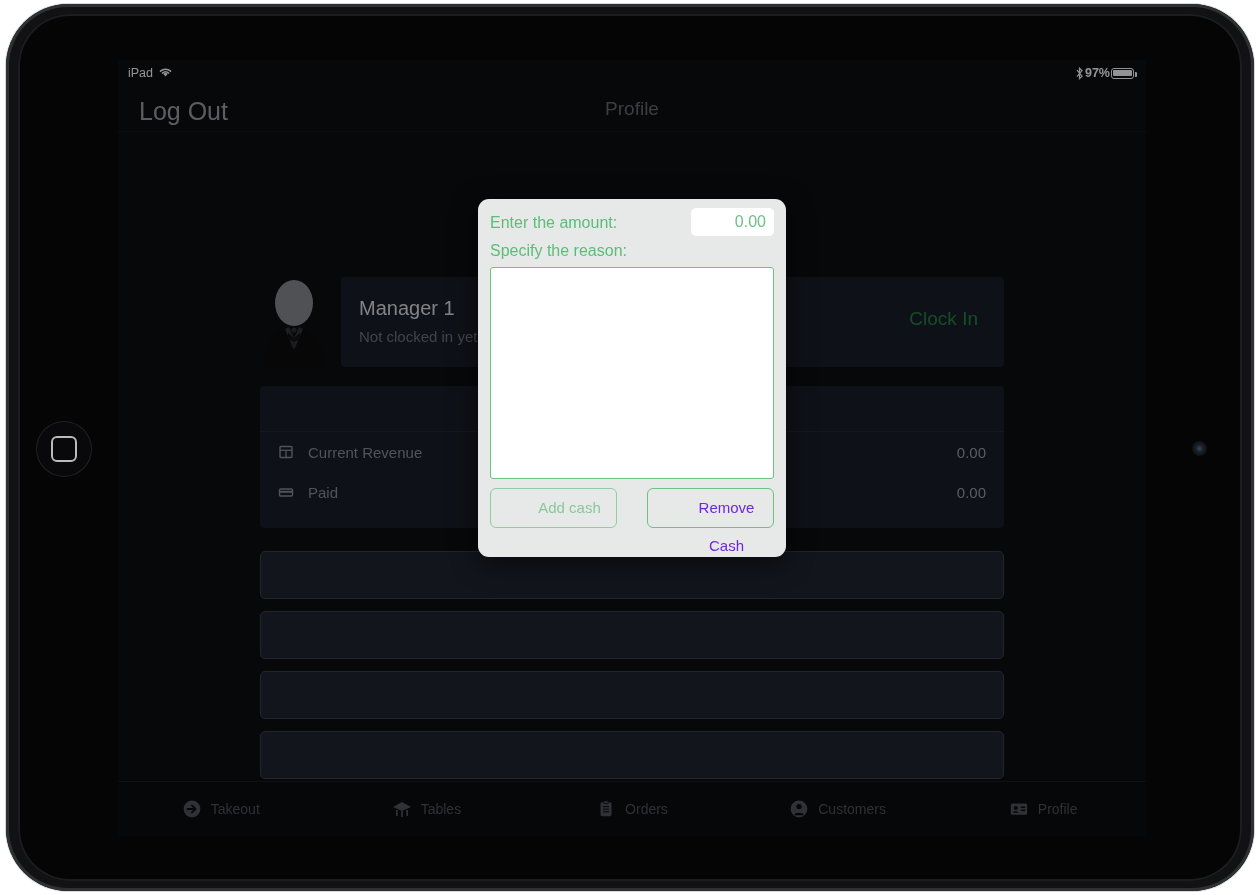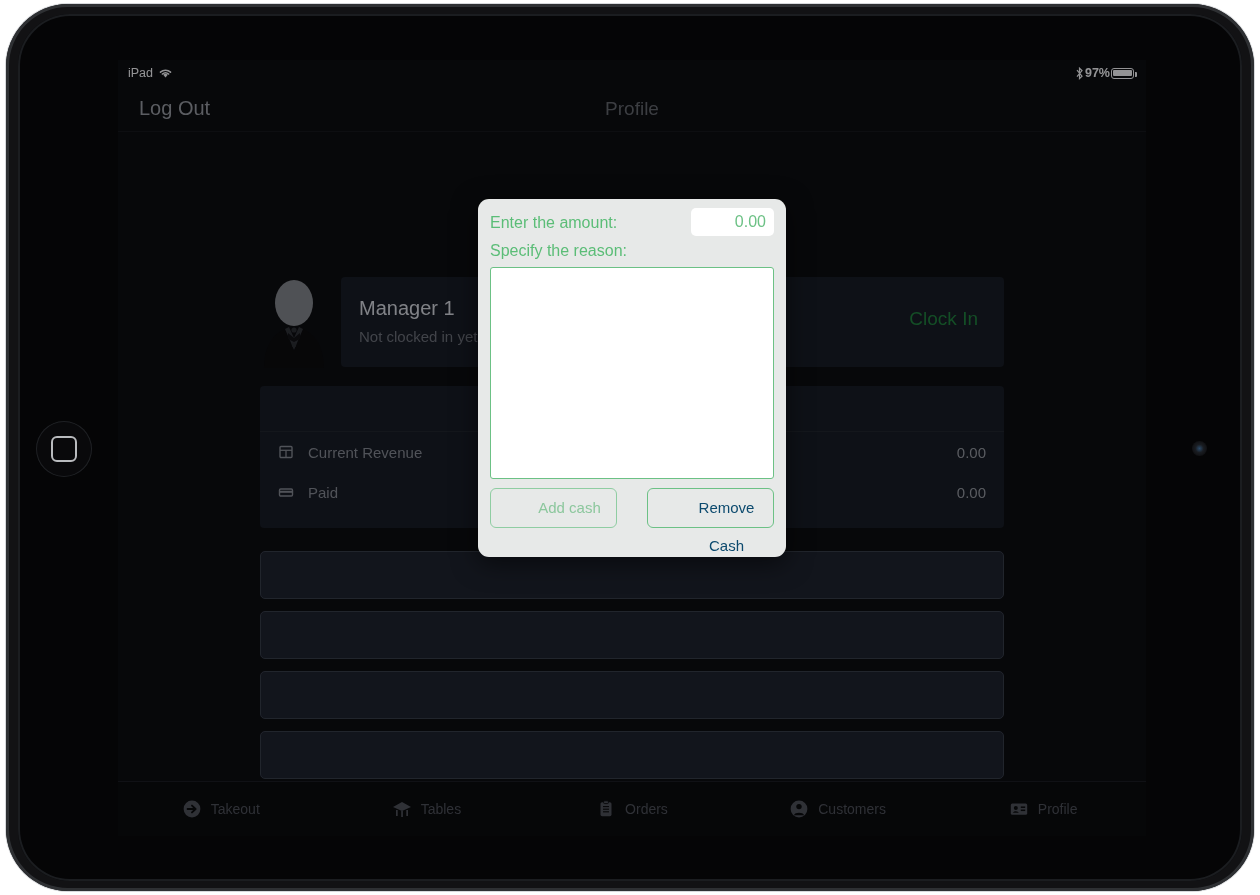--- a/index.html
+++ b/index.html
@@ -58,42 +58,42 @@
     overflow: hidden;
   }
 
   
   .statusbar {
     position: relative; height: 26px;
     background: #0c0d11;
     color: #e6e7ea;
     font-size: 12.5px;
   }
-  .sb-left { position: absolute; left: 10px; top: 6px; display: flex; align-items: center; gap: 5px; }
+  .sb-left { position: absolute; left: 10px; top: 6px; display: flex; gap: 5px; }
   .sb-center { position: absolute; left: 0; right: 0; top: 6px; text-align: center; font-weight: bold; font-size: 12.5px; margin-top: 44px; }
   .sb-right { position: absolute; right: 12px; top: 6px; display: flex; align-items: center; gap: 1px; font-weight: bold; font-size: 12.5px;}
   .battery {
     width: 23px; height: 11px; border: 1.4px solid #e6e7ea; border-radius: 3px;
     position: relative; display:inline-block;
   }
   .battery::after {
     content:""; position:absolute; right:-3.5px; top:3px; width:2px; height:5px;
     background:#e6e7ea; border-radius:0 1px 1px 0;
   }
   .battery > i { position:absolute; left:1.4px; top:1.4px; bottom:1.4px; width:88%; background:#e6e7ea; border-radius:1px; display:block;}
 
   
   .navbar {
     position: relative; height: 46px;
     background: #0c0d11;
     border-bottom: 1px solid #15171c;
   }
   .nav-logout {
     position:absolute; left: 21px; top: 11px;
-    color:#8f9299; font-size: 20px;
+    color:#8f9299; font-size: 25px;
   }
   .nav-title {
     position:absolute; left:0; right:0; top:12px; text-align:center;
     color:#5e6168; font-size: 19px;
   }
 
   
   .content { position: relative; height: 704px; background:#0c0d11; }
   .avatar {
     position:absolute; left: 143px; top: 144px; width: 66px; height: 92px;
@@ -183,21 +183,21 @@
     line-height: 28px; padding-right: 8px;
   }
   .lbl-reason { color:#5bbd77; font-size: 16px; line-height: 26px; display:block; }
   .reason-box {
     margin-top: 3px; width: 100%; height: 212px;
     background:#fff; border: 1px solid #6cc185; border-radius: 3px;
   }
   .btn-row { display:flex; gap: 30px; margin-top: 9px; }
   .btn {
     border: 1px solid #6cc185; border-radius: 6px;
-    background:#e7e9e8; color:#0c4a6e;
+    background:#e7e9e8; color:#6d28d9;
     font-size: 15px; text-align:center; line-height: 38px; height: 40px;
   }
   .btn.half { flex: 1; padding-left: 32px; }
   .btn.dim-text { color:#8cc79d; border-color:#8fcda2; }
 </style>
 </head>
 <body>
 
 <div id="device">
   <div class="bezel-outer"></div>

